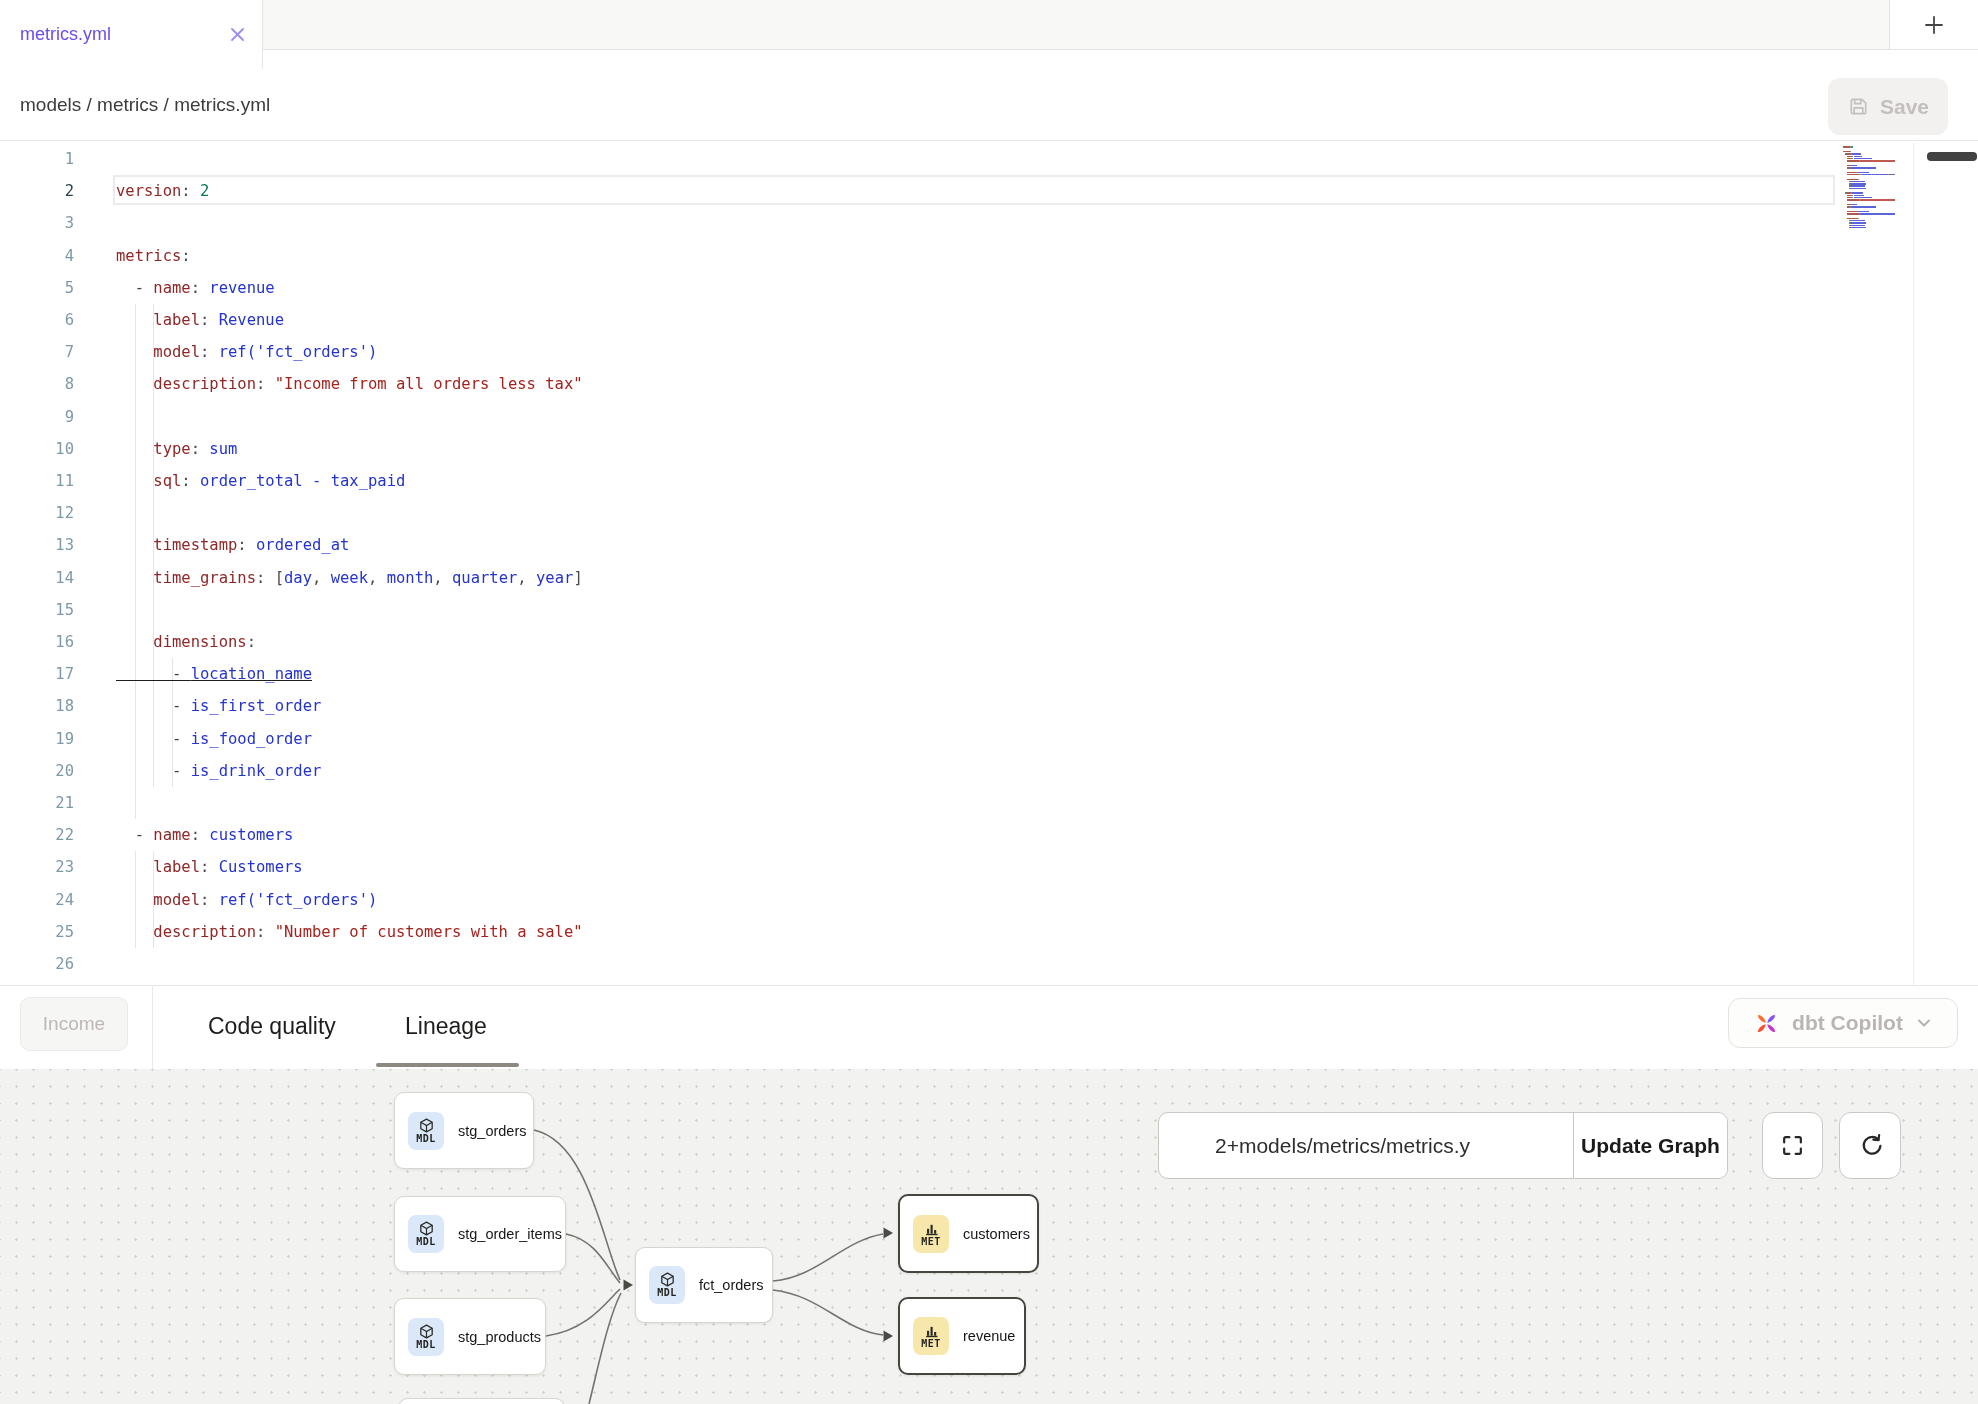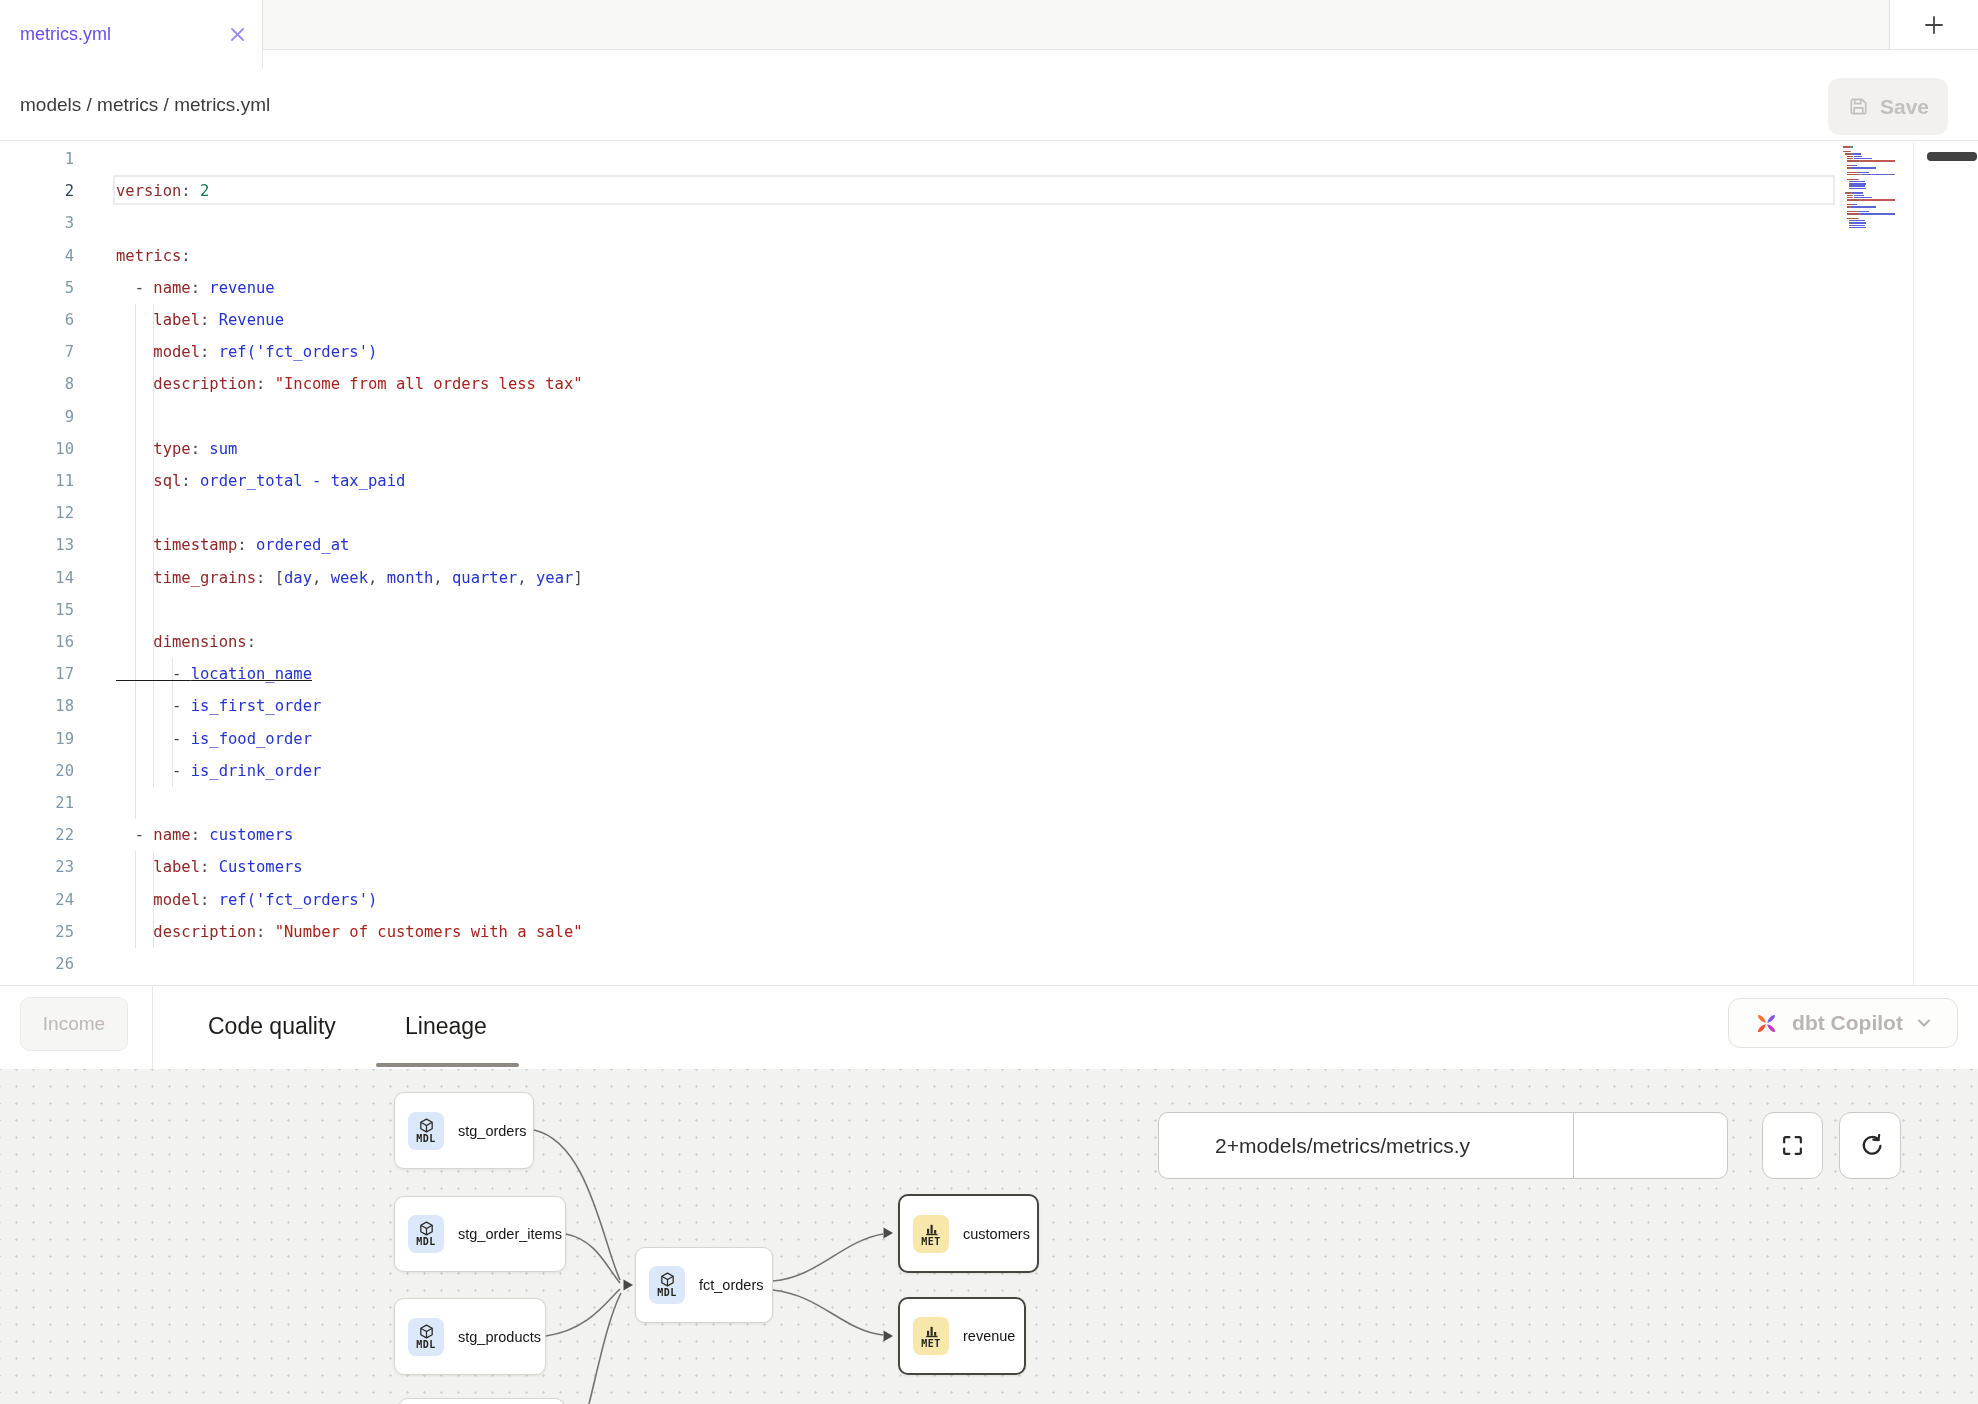--- a/index.html
+++ b/index.html
@@ -439,20 +439,21 @@
               <rect x="9.4" y="8.4" width="2" height="3.5" fill="#2b2b26"></rect>
             </svg>
             <div class="tile-label">MET</div>
           </div>
           <span class="node-label">revenue</span>
         </div>
       </div>
 
     <div class="selector">
       <div class="selector-input">2+models/metrics/metrics.y</div>
+      <div class="update-btn">Update Graph</div>
     </div>
     <div class="sq-btn" style="left:1762px;width:61px">
       <svg width="25" height="25" viewBox="0 0 24 24" fill="none" stroke="#26262b" stroke-width="2.1" stroke-linecap="round" stroke-linejoin="round">
         <path d="M4 9 V5.5 A1.5 1.5 0 0 1 5.5 4 H9"></path>
         <path d="M15 4 H18.5 A1.5 1.5 0 0 1 20 5.5 V9"></path>
         <path d="M20 15 V18.5 A1.5 1.5 0 0 1 18.5 20 H15"></path>
         <path d="M9 20 H5.5 A1.5 1.5 0 0 1 4 18.5 V15"></path>
       </svg>
     </div>
     <div class="sq-btn" style="left:1839px;width:62px">

